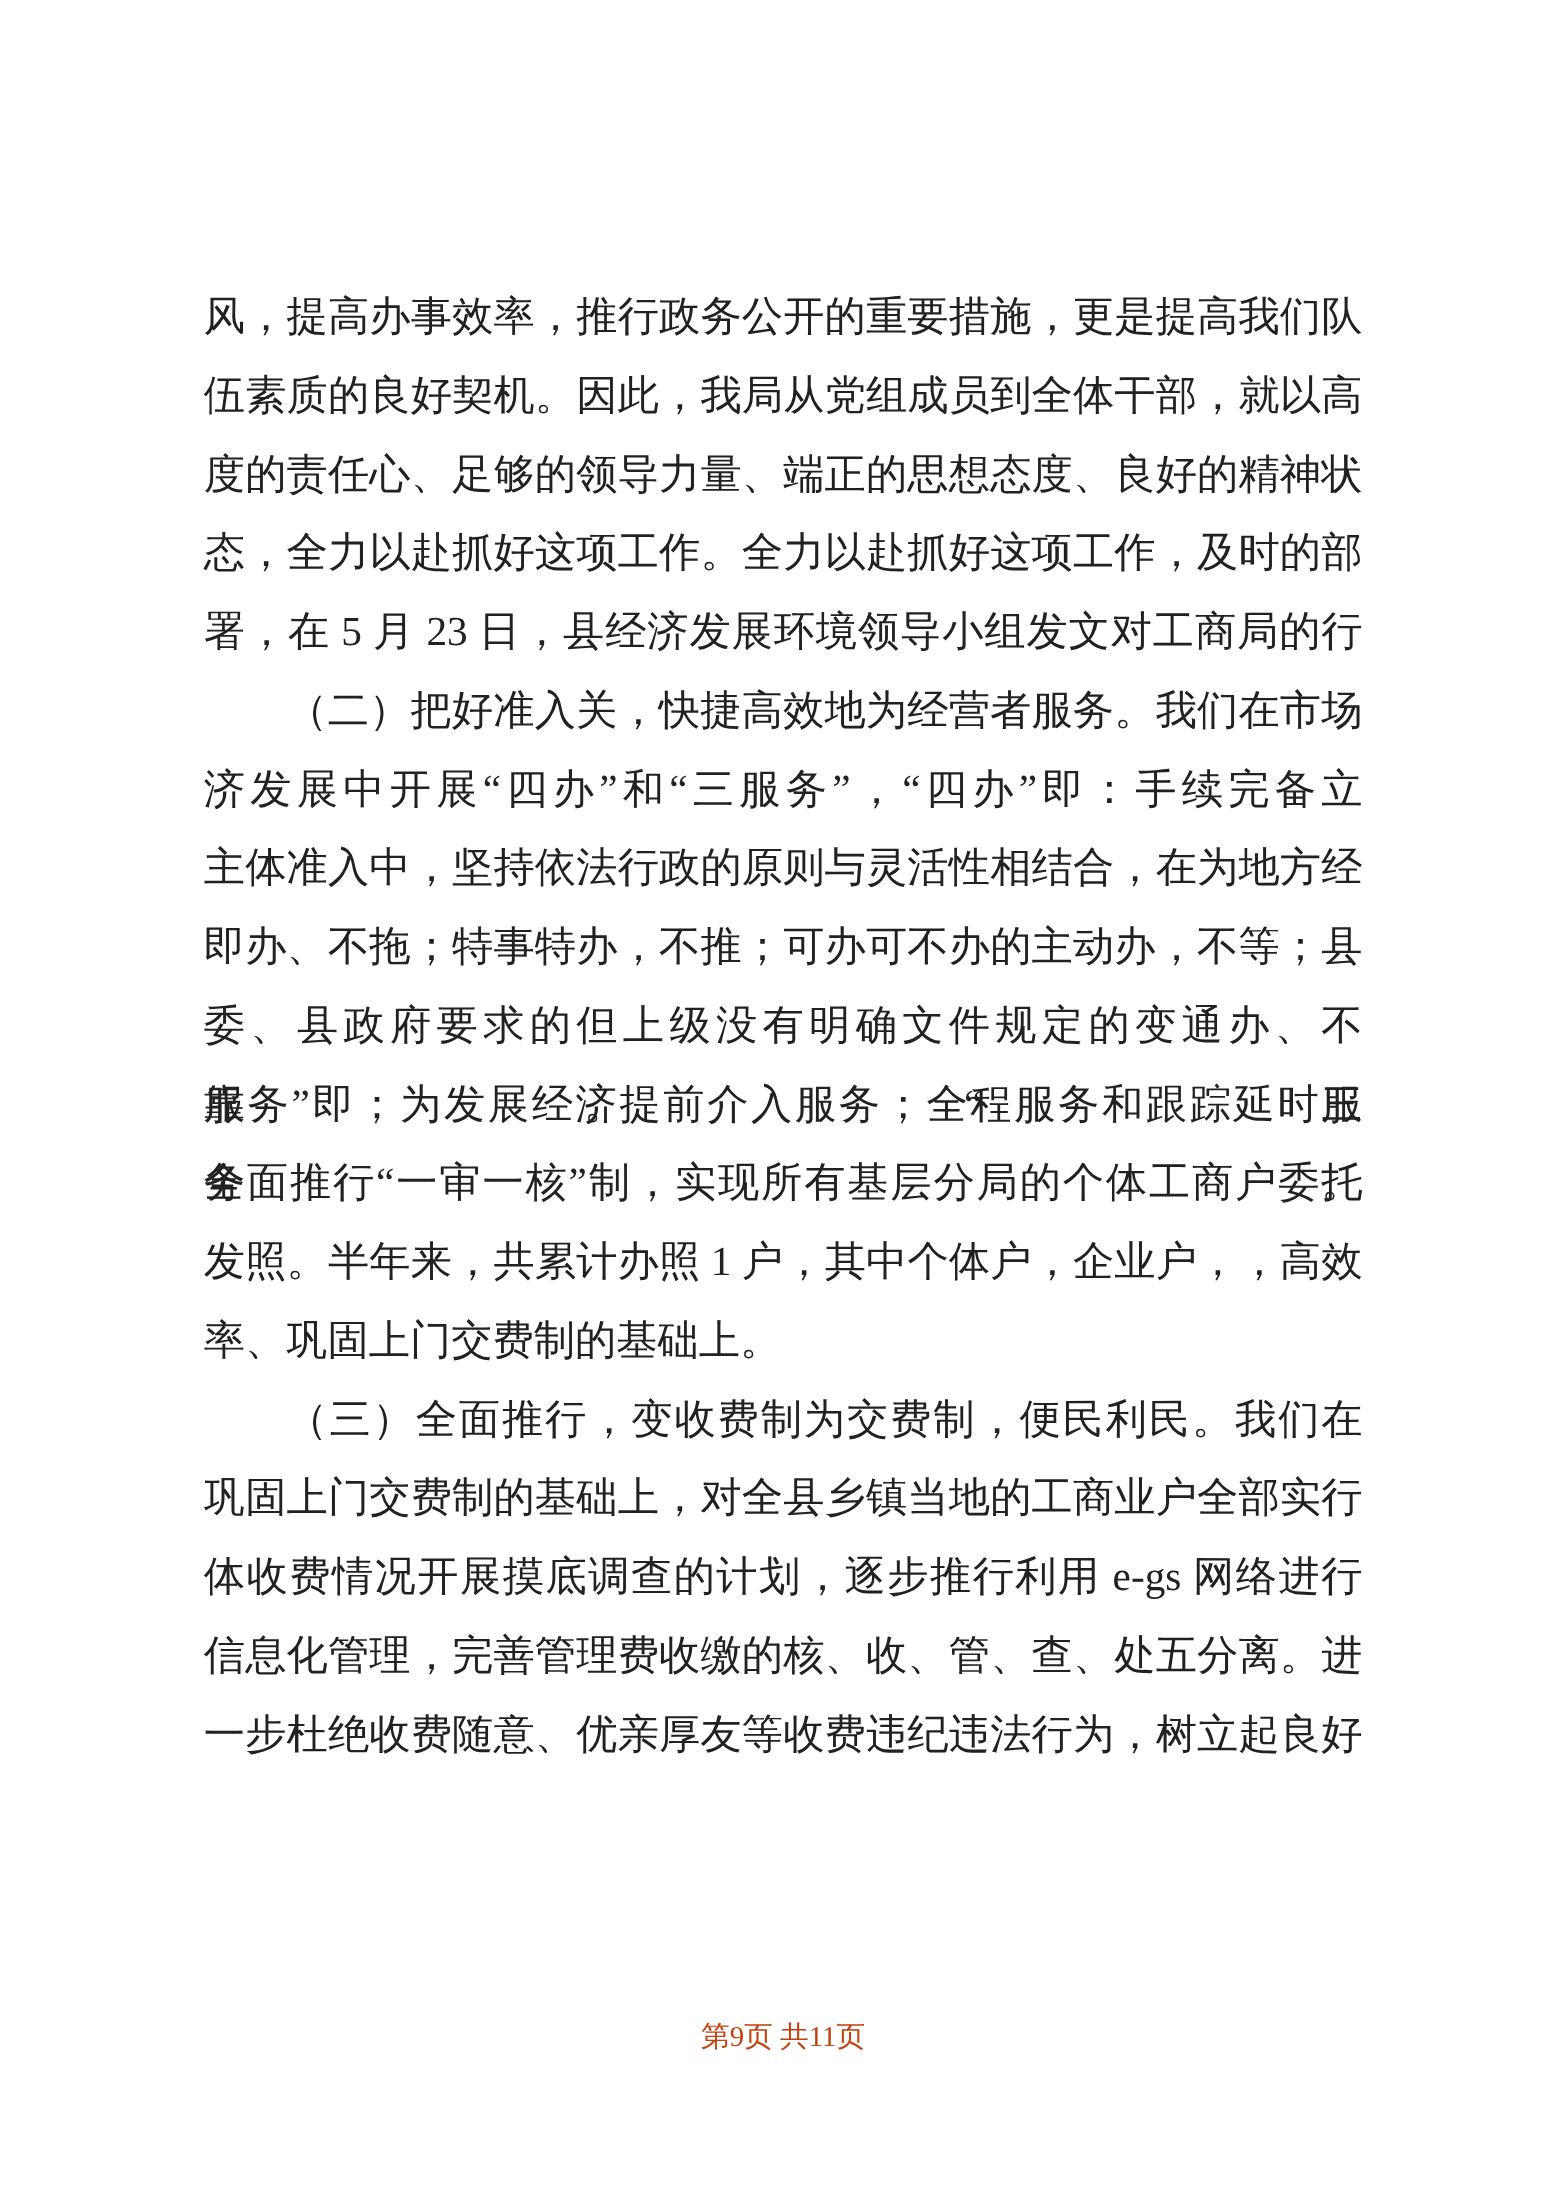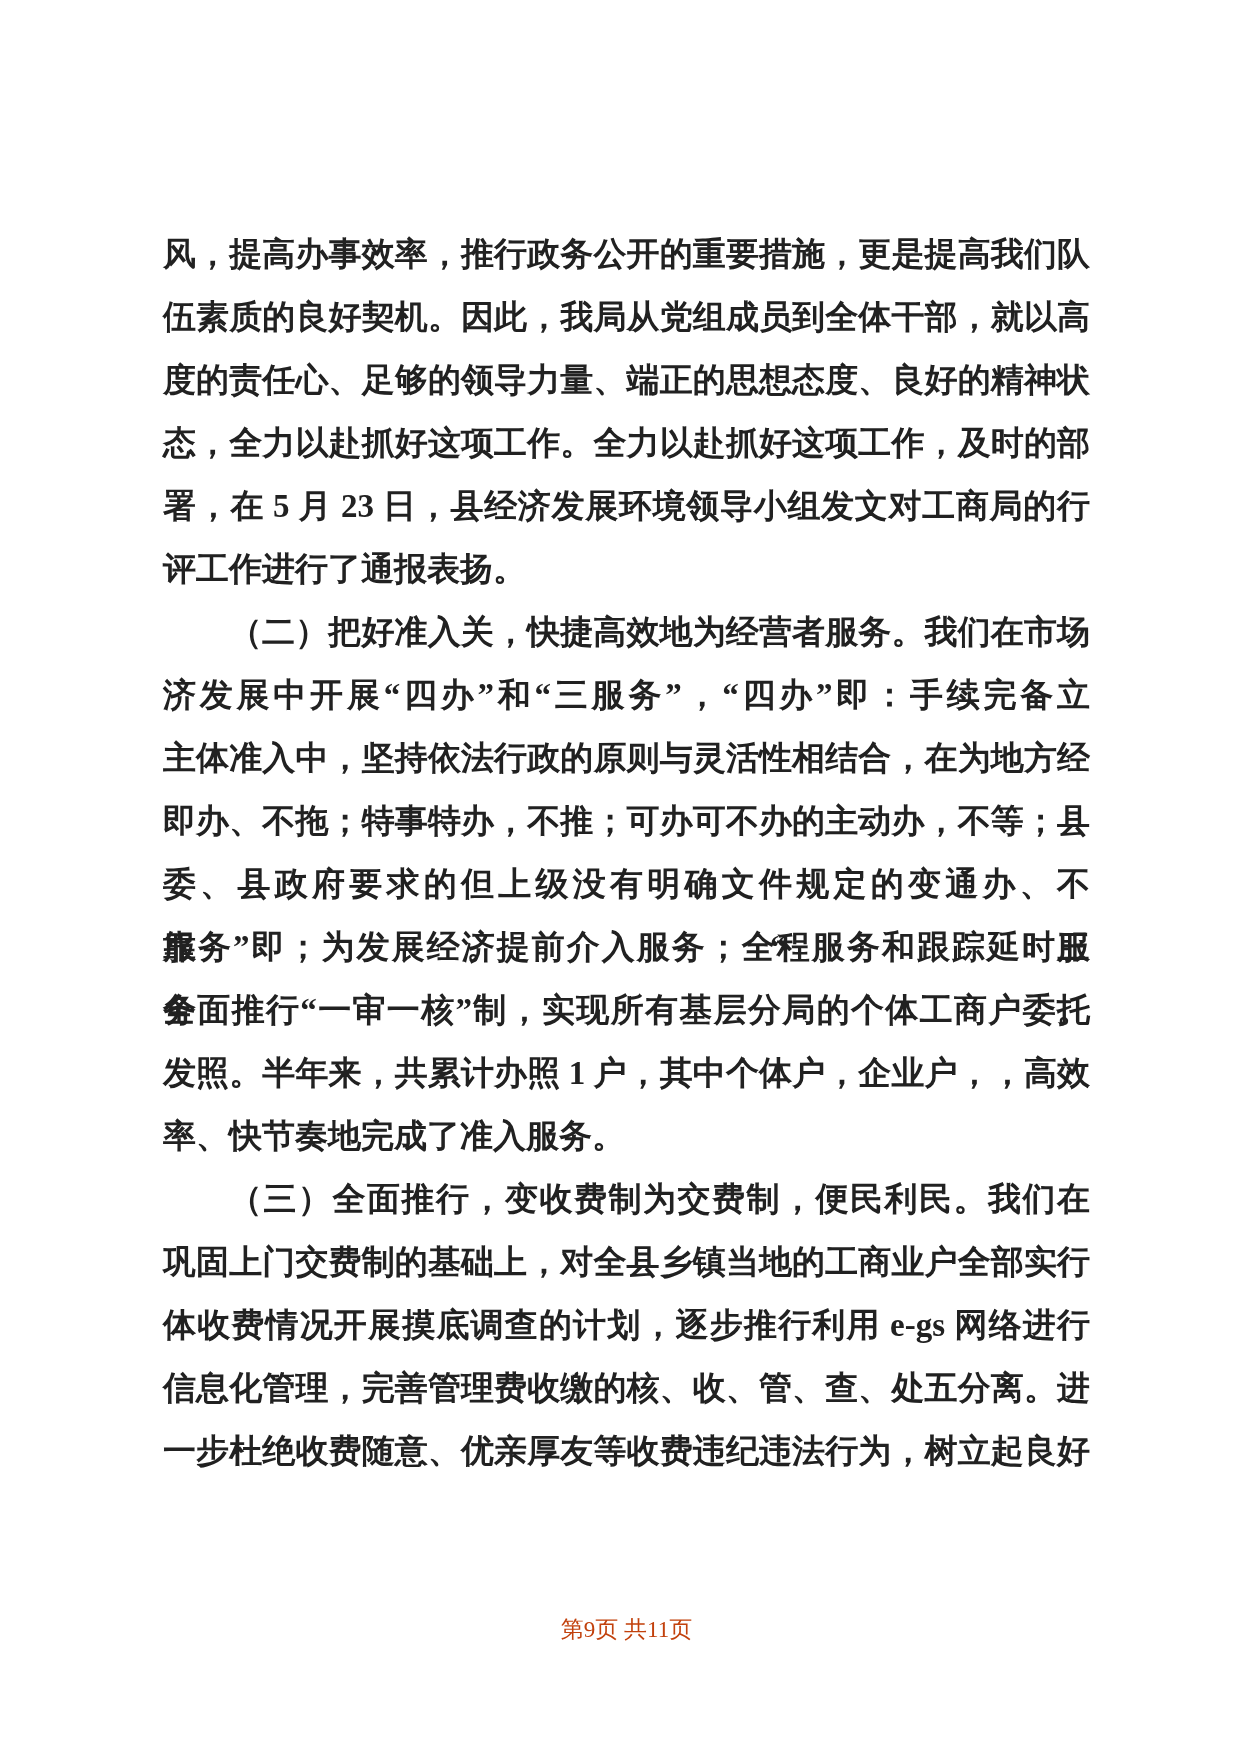--- a/index.html
+++ b/index.html
@@ -19,21 +19,21 @@
   .textblock {
     position: absolute;
     left: 163px;
     top: 223px;
     width: 927px;
   }
   .line {
     height: 63px;
     line-height: 63px;
     font-size: 33px;
-    font-weight: 700;
+    font-weight: 400;
     white-space: normal;
     overflow: visible;
   }
   .fill {
     text-align: justify;
     text-align-last: justify;
     text-justify: inter-character;
   }
   .end {
     text-align: left;
@@ -57,30 +57,29 @@
 </head>
 <body>
 
 <div class="page">
   <div class="textblock">
     <div class="line fill">风，提高办事效率，推行政务公开的重要措施，更是提高我们队</div>
     <div class="line fill">伍素质的良好契机。因此，我局从党组成员到全体干部，就以高</div>
     <div class="line fill">度的责任心、足够的领导力量、端正的思想态度、良好的精神状</div>
     <div class="line fill">态，全力以赴抓好这项工作。全力以赴抓好这项工作，及时的部</div>
     <div class="line fill">署，在 5 月 23 日，县经济发展环境领导小组发文对工商局的行</div>
-    <div class="line end">评工作进行了通报表扬。</div>
     <div class="line fill indent">（二）把好准入关，快捷高效地为经营者服务。我们在市场</div>
     <div class="line fill">济发展中开展“四办”和“三服务”，“四办”即：手续完备立</div>
     <div class="line fill">主体准入中，坚持依法行政的原则与灵活性相结合，在为地方经</div>
     <div class="line fill">即办、不拖；特事特办，不推；可办可不办的主动办，不等；县</div>
     <div class="line fill">委、县政府要求的但上级没有明确文件规定的变通办、不靠。“三</div>
     <div class="line fill">服务”即；为发展经济提前介入服务；全程服务和跟踪延时服务。</div>
     <div class="line fill">全面推行“一审一核”制，实现所有基层分局的个体工商户委托</div>
     <div class="line fill">发照。半年来，共累计办照 1 户，其中个体户，企业户，，高效</div>
-    <div class="line end">率、快节奏地完成了准入服务。</div>
+    <div class="line end">率、巩固上门交费制的基础上。</div>
     <div class="line fill indent">（三）全面推行，变收费制为交费制，便民利民。我们在</div>
     <div class="line fill">巩固上门交费制的基础上，对全县乡镇当地的工商业户全部实行</div>
     <div class="line fill">体收费情况开展摸底调查的计划，逐步推行利用 e-gs 网络进行</div>
     <div class="line fill">信息化管理，完善管理费收缴的核、收、管、查、处五分离。进</div>
     <div class="line fill">一步杜绝收费随意、优亲厚友等收费违纪违法行为，树立起良好</div>
   </div>
 
   <div class="page-footer">
     <span>第9页 共11页</span>
   </div>

